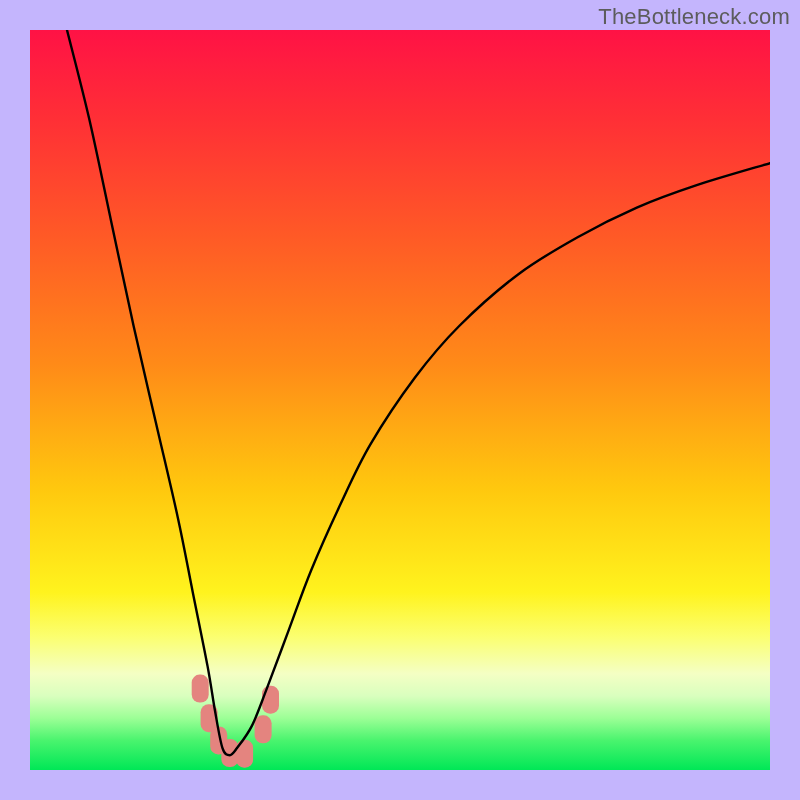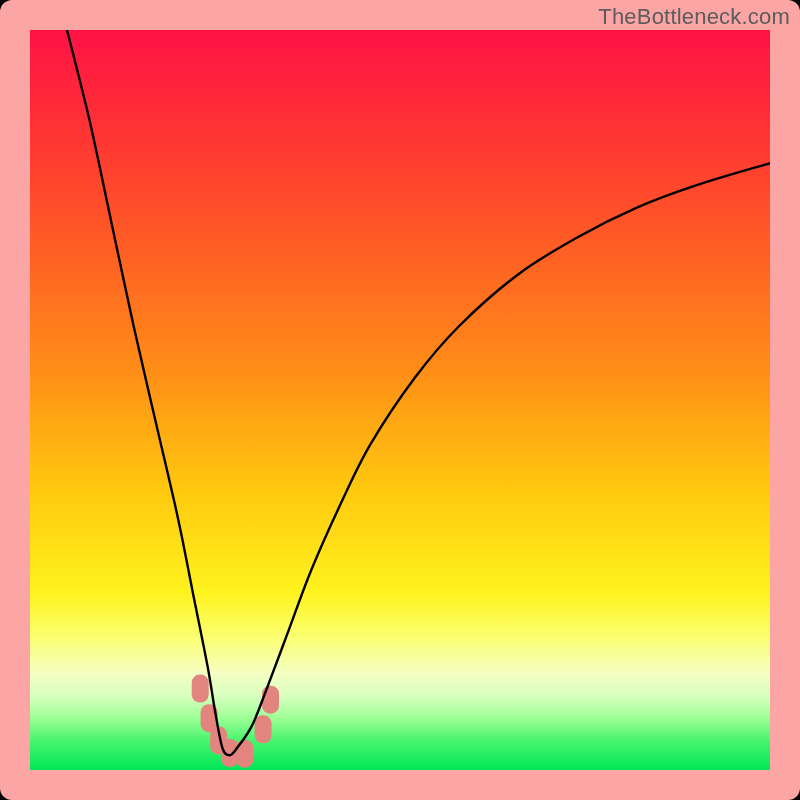--- a/index.html
+++ b/index.html
@@ -7,22 +7,21 @@
     padding: 0;
     width: 800px;
     height: 800px;
     overflow: hidden;
     background: #000;
     font-family: Arial, Helvetica, sans-serif;
   }
   .frame {
     position: absolute;
     inset: 0;
-    background: #fca5a5;
-    border-radius: 12px;
+    background: #c4b5fd;
   }
   .plot {
     position: absolute;
     left: 30px;
     top: 30px;
     width: 740px;
     height: 740px;
     overflow: hidden;
   }
   .watermark {

